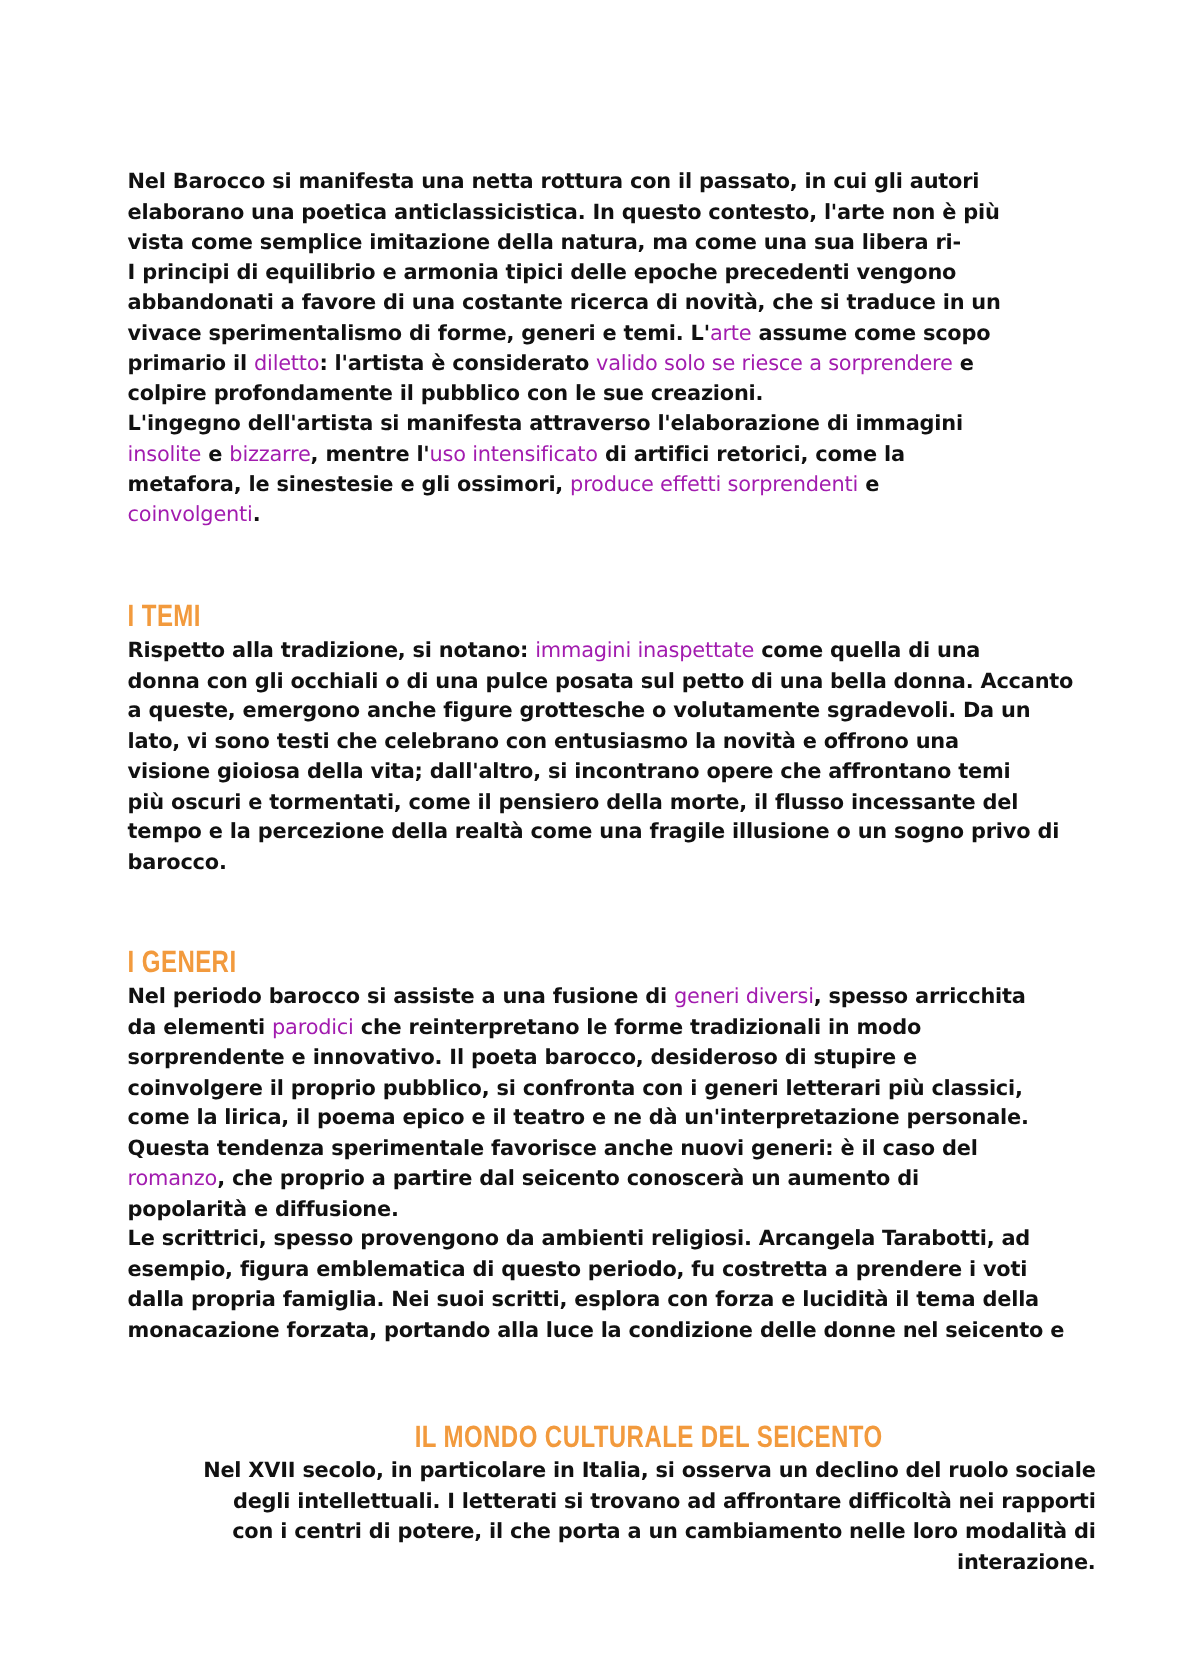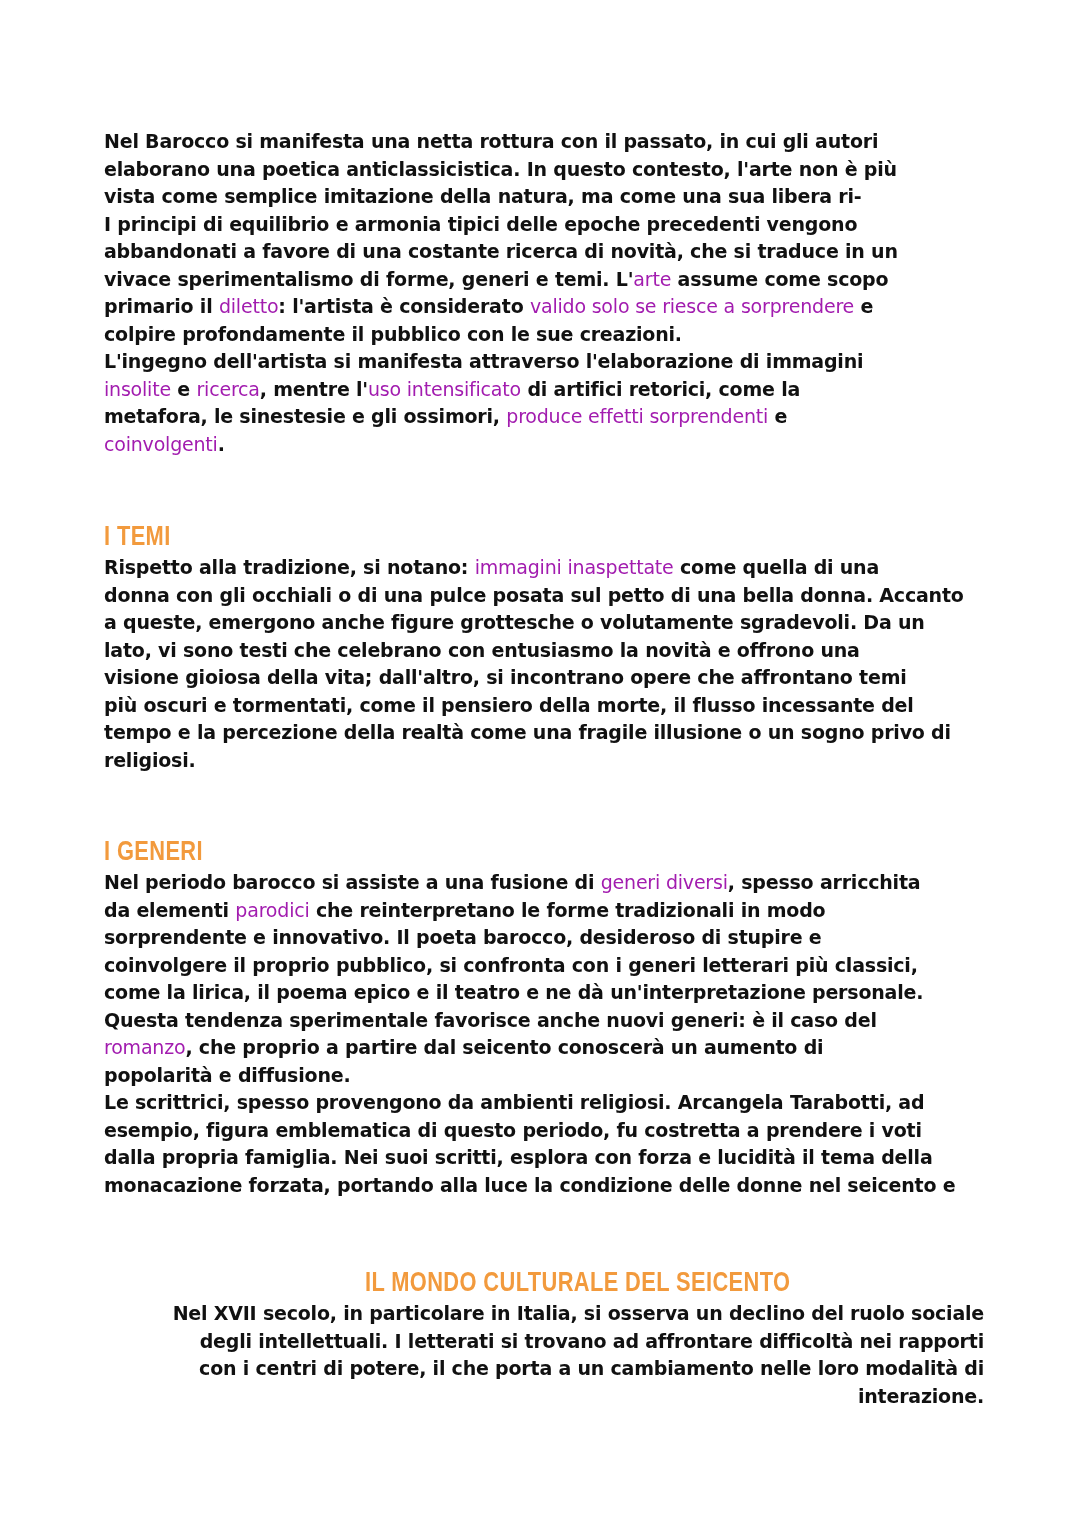--- a/index.html
+++ b/index.html
@@ -15,50 +15,50 @@
       white-space: nowrap; letter-spacing: -0.2px;
     }
     .hl { color: #a21caf; font-weight: normal; }
     .heading {
       font-family: "Liberation Sans", sans-serif;
       font-weight: bold; color: #F29A3D;
       font-size: 28px; letter-spacing: 0.5px;
       transform: scaleX(0.78); transform-origin: left center;
       height: 36px; line-height: 36px;
     }
-    .section { position: absolute; left: 0; width: 880px; }
+    .section { position: absolute; left: 12px; width: 880px; margin-top: 24px; }
   </style>
 </head>
 <body>
 
 <div class="page">
   <div class="section" id="sec-intro" style="top:0px;">
       <div class="line"><span>Nel Barocco si manifesta una netta rottura con il passato, in cui gli autori</span></div>
       <div class="line"><span>elaborano una poetica anticlassicistica. In questo contesto, l'arte non è più</span></div>
       <div class="line"><span>vista come semplice imitazione della natura, ma come una sua libera ri-</span></div>
       <div class="line"><span>I principi di equilibrio e armonia tipici delle epoche precedenti vengono</span></div>
       <div class="line"><span>abbandonati a favore di una costante ricerca di novità, che si traduce in un</span></div>
       <div class="line"><span>vivace sperimentalismo di forme, generi e temi. L'</span><span class="hl">arte</span><span> assume come scopo</span></div>
       <div class="line"><span>primario il </span><span class="hl">diletto</span><span>: l'artista è considerato </span><span class="hl">valido solo se riesce a sorprendere</span><span> e</span></div>
       <div class="line"><span>colpire profondamente il pubblico con le sue creazioni.</span></div>
       <div class="line"><span>L'ingegno dell'artista si manifesta attraverso l'elaborazione di immagini</span></div>
-      <div class="line"><span class="hl">insolite</span><span> e </span><span class="hl">ricerca</span><span>, mentre l'</span><span class="hl">uso intensificato</span><span> di artifici retorici, come la</span></div>
+      <div class="line"><span class="hl">insolite</span><span> e </span><span class="hl">bizzarre</span><span>, mentre l'</span><span class="hl">uso intensificato</span><span> di artifici retorici, come la</span></div>
       <div class="line"><span>metafora, le sinestesie e gli ossimori, </span><span class="hl">produce effetti sorprendenti</span><span> e</span></div>
       <div class="line"><span class="hl">coinvolgenti</span><span>.</span></div>
     </div>
   <div class="section" id="sec-temi" style="top:390px;">
       <div class="heading">I TEMI</div>
       <div class="line"><span>Rispetto alla tradizione, si notano: </span><span class="hl">immagini inaspettate</span><span> come quella di una</span></div>
       <div class="line"><span>donna con gli occhiali o di una pulce posata sul petto di una bella donna. Accanto</span></div>
       <div class="line"><span>a queste, emergono anche figure grottesche o volutamente sgradevoli. Da un</span></div>
       <div class="line"><span>lato, vi sono testi che celebrano con entusiasmo la novità e offrono una</span></div>
       <div class="line"><span>visione gioiosa della vita; dall'altro, si incontrano opere che affrontano temi</span></div>
       <div class="line"><span>più oscuri e tormentati, come il pensiero della morte, il flusso incessante del</span></div>
       <div class="line"><span>tempo e la percezione della realtà come una fragile illusione o un sogno privo di</span></div>
-      <div class="line"><span>religiosi.</span></div>
+      <div class="line"><span>barocco.</span></div>
     </div>
   <div class="section" id="sec-generi" style="top:705px;">
       <div class="heading">I GENERI</div>
       <div class="line"><span>Nel periodo barocco si assiste a una fusione di </span><span class="hl">generi diversi</span><span>, spesso arricchita</span></div>
       <div class="line"><span>da elementi </span><span class="hl">parodici</span><span> che reinterpretano le forme tradizionali in modo</span></div>
       <div class="line"><span>sorprendente e innovativo. Il poeta barocco, desideroso di stupire e</span></div>
       <div class="line"><span>coinvolgere il proprio pubblico, si confronta con i generi letterari più classici,</span></div>
       <div class="line"><span>come la lirica, il poema epico e il teatro e ne dà un'interpretazione personale.</span></div>
       <div class="line"><span>Questa tendenza sperimentale favorisce anche nuovi generi: è il caso del</span></div>
       <div class="line"><span class="hl">romanzo</span><span>, che proprio a partire dal seicento conoscerà un aumento di</span></div>

